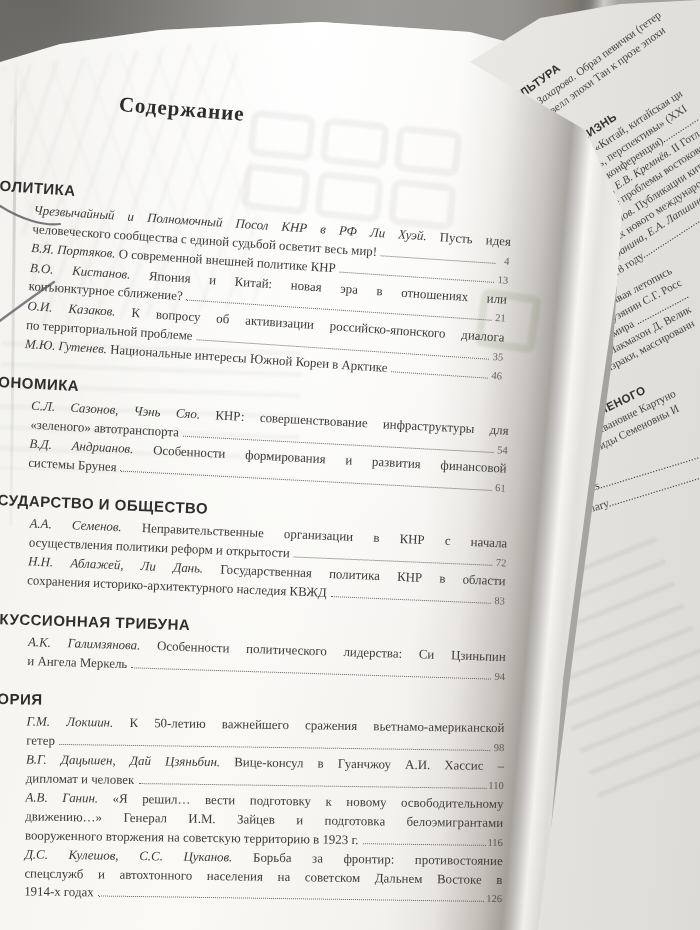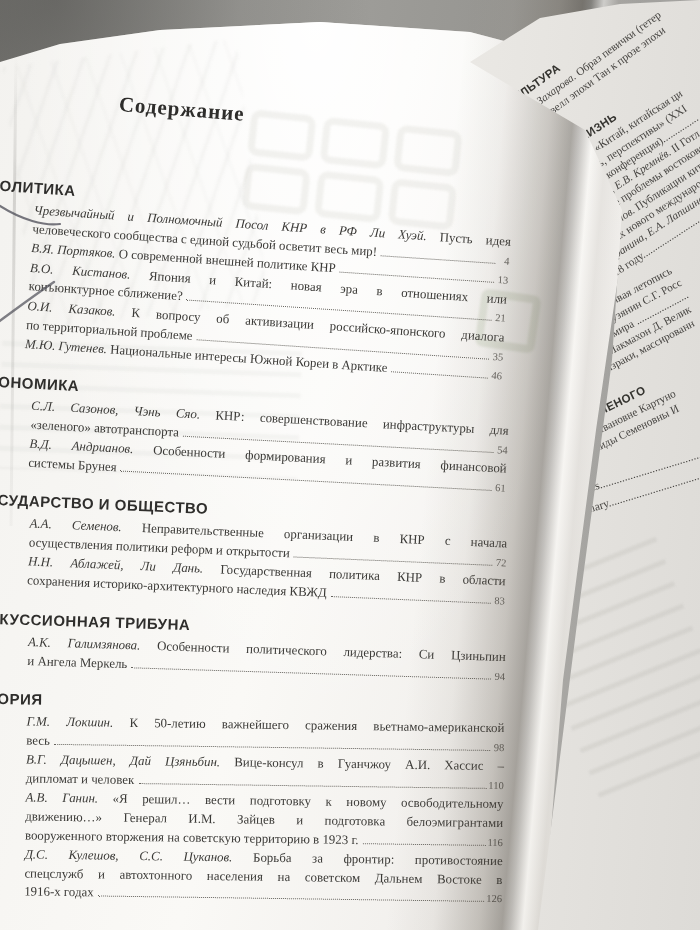--- a/index.html
+++ b/index.html
@@ -218,21 +218,21 @@
               </div>
             </div>
           </div>
         </div>
         <div class="sec s4">
           <div class="sec-h">ИСТОРИЯ</div>
           <div class="items">
             <div class="entry">
               <div class="jline"><span class="au">Г.М. Локшин.</span><span> К 50-летию важнейшего сражения вьетнамо-американской</span></div>
               <div class="lastline">
-                <span class="txt">весь</span>
+                <span class="txt">гетер</span>
                 <span class="leader"></span>
                 <span class="pg">98</span>
               </div>
             </div>
             <div class="entry">
               <div class="jline"><span class="au">В.Г. Дацышен, Дай Цзяньбин.</span><span> Вице-консул в Гуанчжоу А.И. Хассис –</span></div>
               <div class="lastline">
                 <span class="txt">дипломат и человек</span>
                 <span class="leader"></span>
                 <span class="pg">110</span>
@@ -244,21 +244,21 @@
               <div class="lastline">
                 <span class="txt">вооруженного вторжения на советскую территорию в 1923 г.</span>
                 <span class="leader"></span>
                 <span class="pg">116</span>
               </div>
             </div>
             <div class="entry">
               <div class="jline"><span class="au">Д.С. Кулешов, С.С. Цуканов.</span><span> Борьба за фронтир: противостояние</span></div>
               <div class="jline">спецслужб и автохтонного населения на советском Дальнем Востоке в</div>
               <div class="lastline">
-                <span class="txt">1916-х годах</span>
+                <span class="txt">1914-х годах</span>
                 <span class="leader"></span>
                 <span class="pg">126</span>
               </div>
             </div>
           </div>
         </div>
       </div>
   </div>
 
   <svg class="pen" width="150" height="190" viewBox="0 0 150 190">

